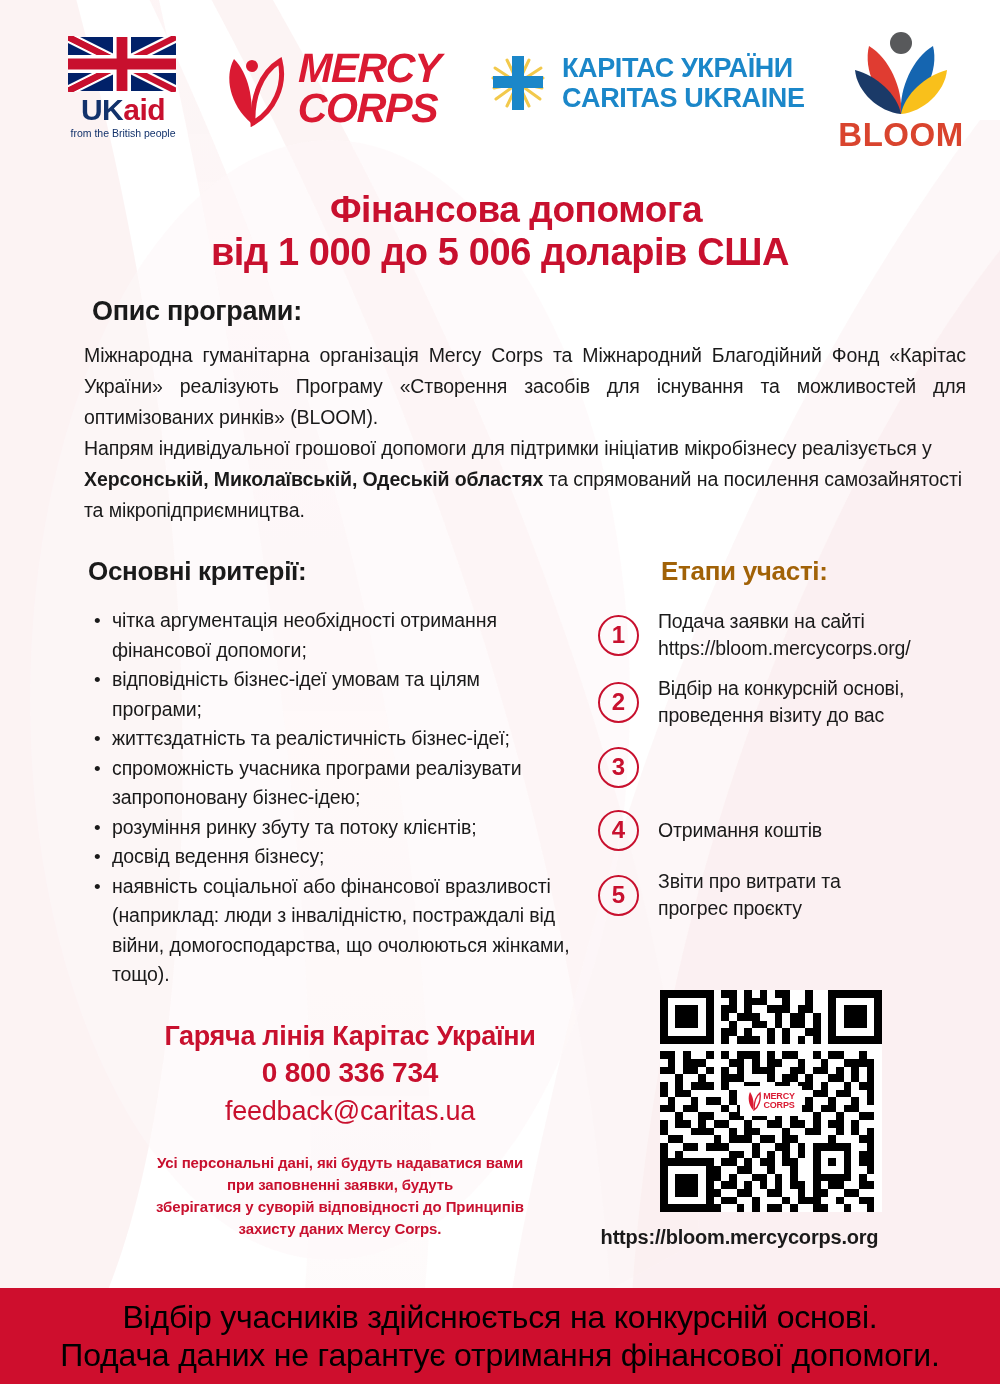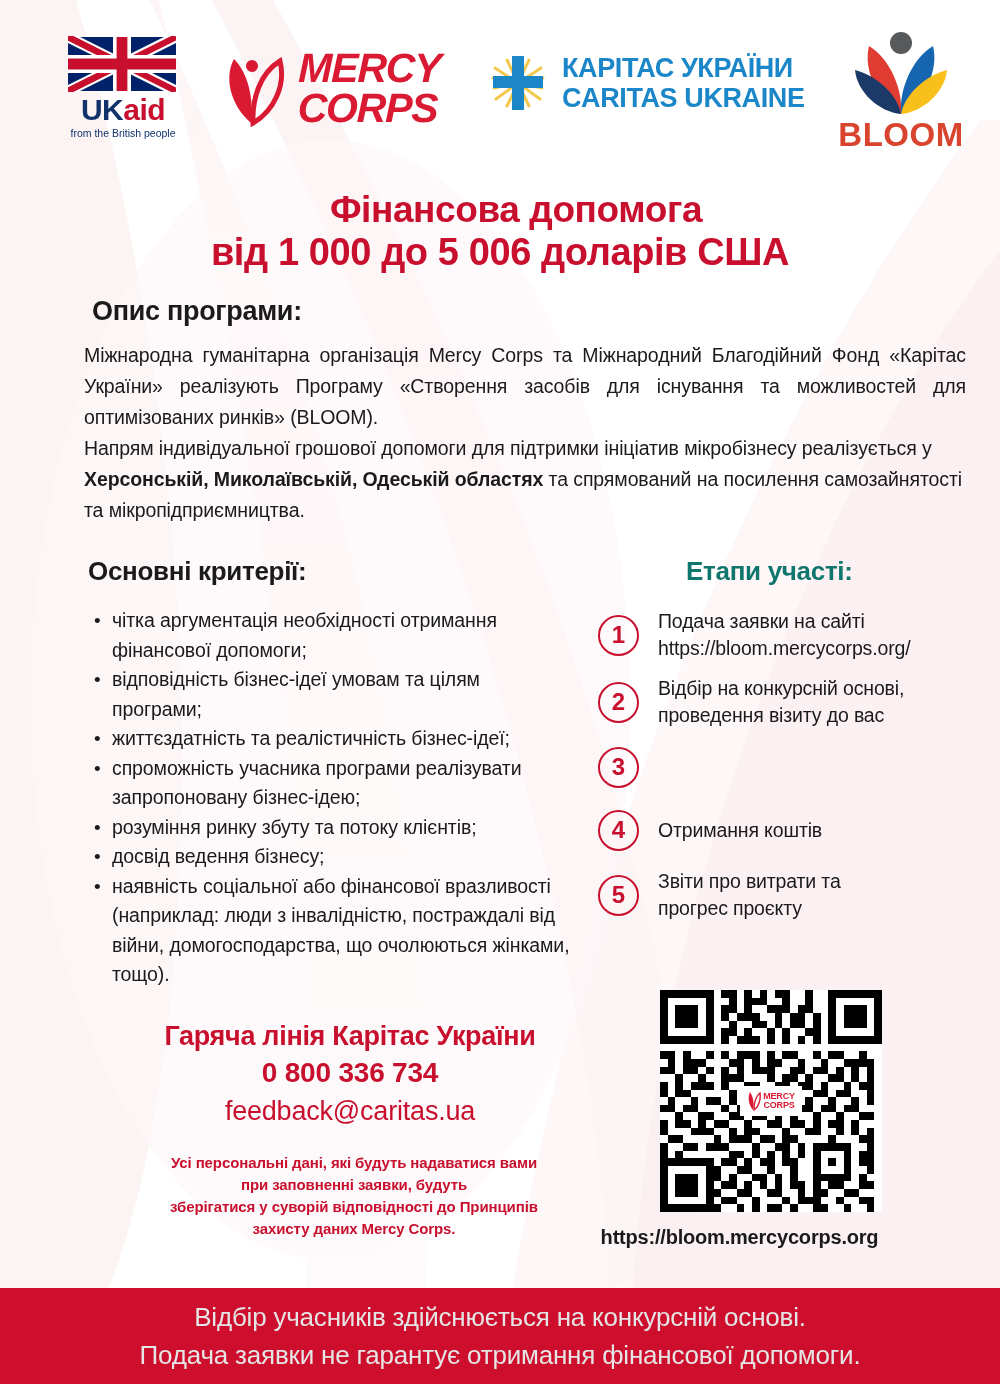--- a/index.html
+++ b/index.html
@@ -167,24 +167,24 @@
     content: "\2022";
     position: absolute;
     left: 2px; top: 0;
     font-size: 19px;
     color: #1a1a1a;
   }
 
   
   #stages-heading {
     position: absolute;
-    left: 686px; top: 556px;
+    left: 661px; top: 556px;
     font-size: 26px;
     font-weight: 700;
-    color: #0f766e;
+    color: #a16207;
     letter-spacing: -0.3px;
     z-index: 5;
     text-align: center;
   }
   #stages-list {
     position: absolute;
     left: 598px; top: 608px;
     width: 400px;
     z-index: 5;
   }
@@ -242,21 +242,21 @@
     font-size: 27px;
     font-weight: 400;
     color: #C8102E;
     letter-spacing: -0.2px;
     line-height: 38px;
   }
 
   
   #privacy {
     position: absolute;
-    left: 100px; top: 1152px;
+    left: 86px; top: 1152px;
     width: 508px;
     text-align: center;
     z-index: 5;
   }
   #privacy div {
     font-size: 15px;
     font-weight: 700;
     color: #C8102E;
     line-height: 22px;
     letter-spacing: -0.1px;
@@ -310,22 +310,22 @@
     left: 0; top: 1288px;
     width: 1000px; height: 96px;
     background: #CE0E2D;
     display: flex;
     flex-direction: column;
     align-items: center;
     justify-content: center;
     z-index: 6;
   }
   #footer div {
-    color: #e5e5e5;
-    font-size: 26px;
+    color: #000000;
+    font-size: 32px;
     line-height: 38px;
     letter-spacing: -0.2px;
     text-align: center;
   }
 </style>
 </head>
 <body>
 
 <div id="poster">
 
@@ -709,16 +709,16 @@
           <div class="qlw">MERCY</div>
           <div class="qlw">CORPS</div>
         </div>
       </div>
     </div>
     <div id="qr-url">https://bloom.mercycorps.org</div>
   </div>
 
   <div id="footer">
     <div>Відбір учасників здійснюється на конкурсній основі.</div>
-    <div>Подача заявки не гарантує отримання фінансової допомоги.</div>
+    <div>Подача даних не гарантує отримання фінансової допомоги.</div>
   </div>
 
 </div>
 
 </body></html>

